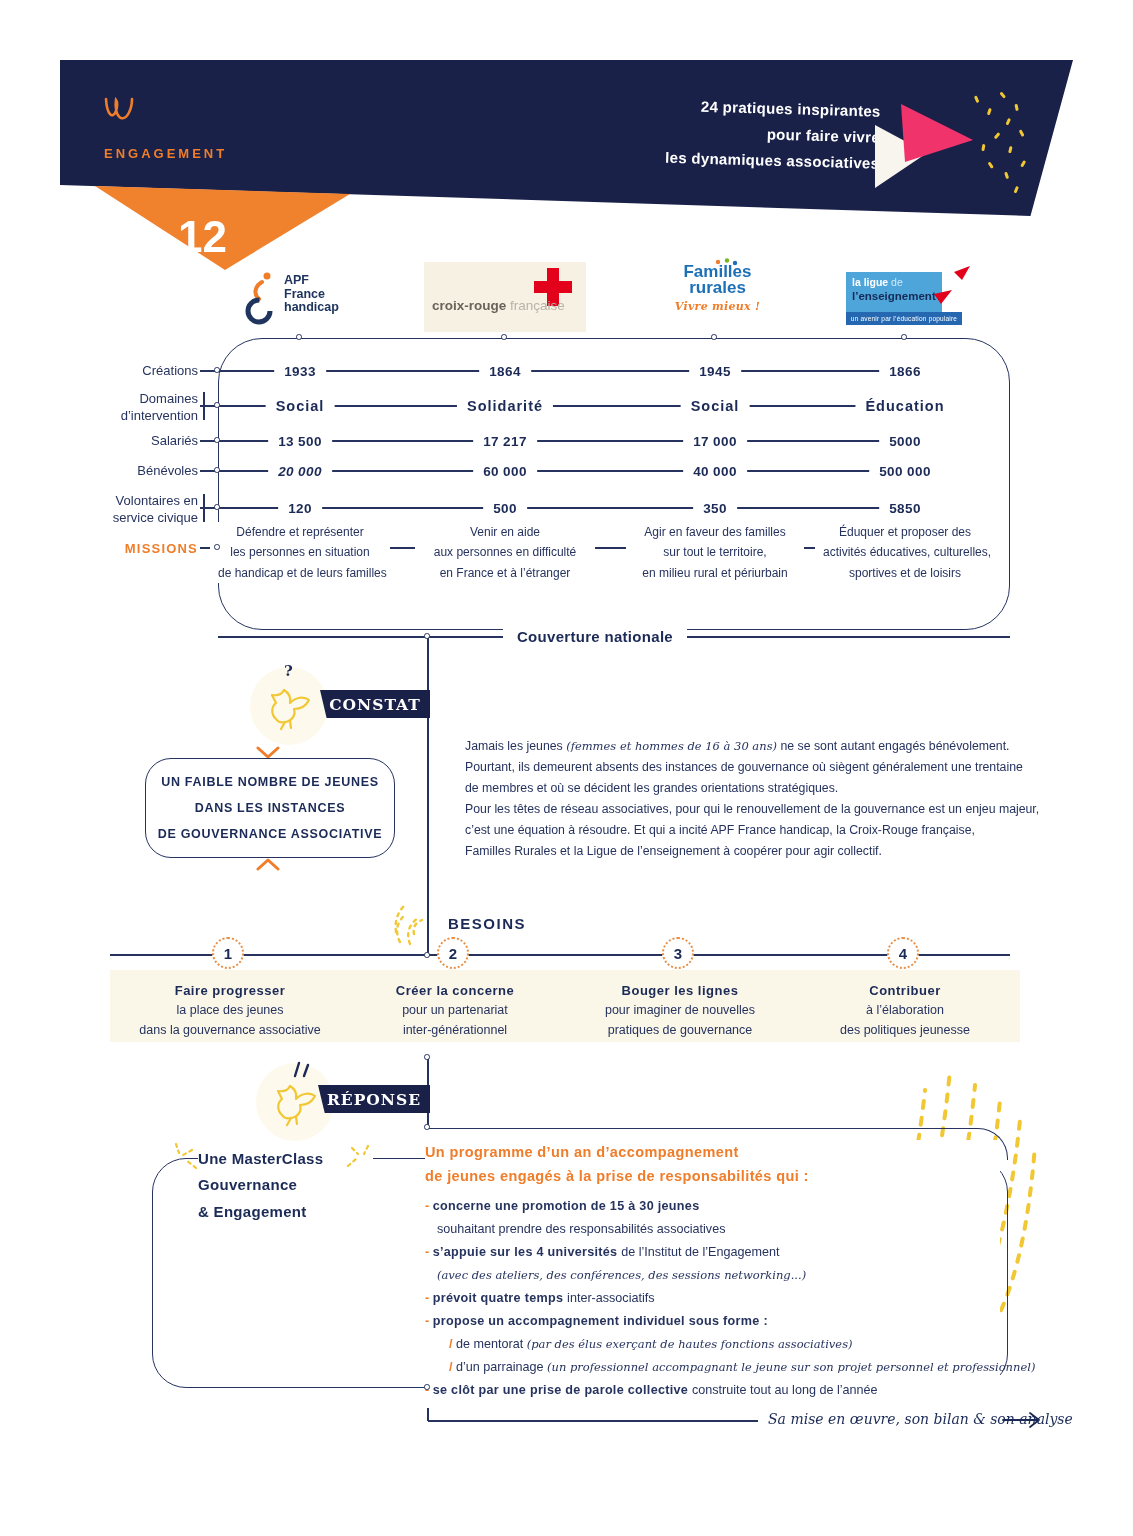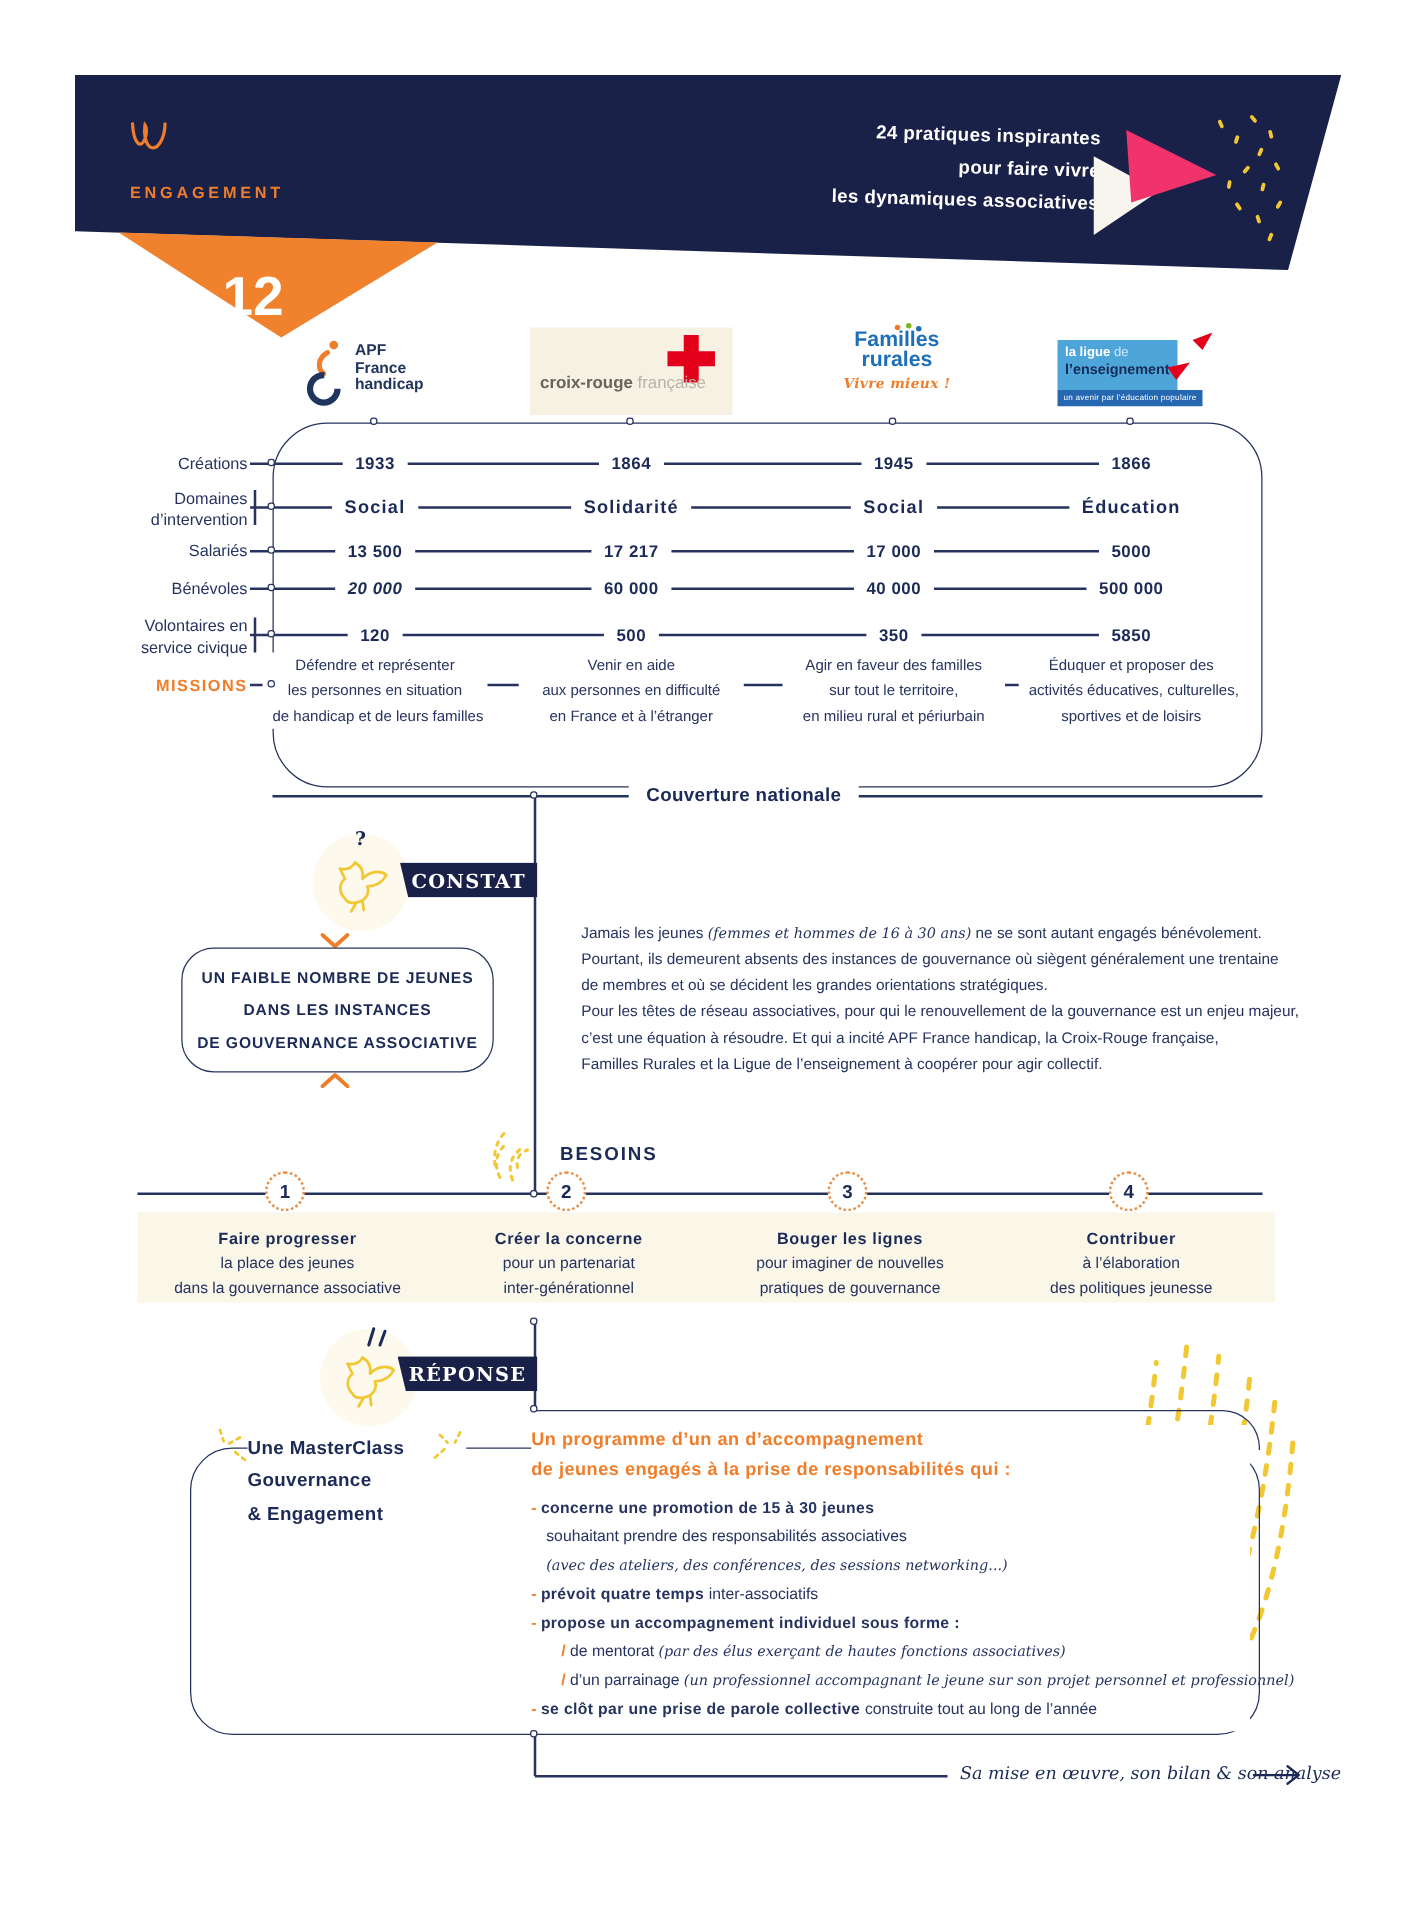--- a/index.html
+++ b/index.html
@@ -397,20 +397,21 @@
   </svg>
 
   <div class="programme">
     <div class="progheading">
         <div class="tl"><span class="run-o">Un programme d’un an d’accompagnement</span></div>
         <div class="tl"><span class="run-o">de jeunes engagés à la prise de responsabilités qui :</span></div>
       </div>
     <div class="bullets">
         <div class="tl"><span class="run-d">- </span><span class="run-b">concerne une promotion de 15 à 30 jeunes</span></div>
         <div class="tl ind1"><span class="run-r">souhaitant prendre des responsabilités associatives</span></div>
+        <div class="tl"><span class="run-d">- </span><span class="run-b">s’appuie sur les 4 universités </span><span class="run-r">de l’Institut de l’Engagement</span></div>
         <div class="tl ind1"><span class="run-i">(avec des ateliers, des conférences, des sessions networking...)</span></div>
         <div class="tl"><span class="run-d">- </span><span class="run-b">prévoit quatre temps </span><span class="run-r">inter-associatifs</span></div>
         <div class="tl"><span class="run-d">- </span><span class="run-b">propose un accompagnement individuel sous forme :</span></div>
         <div class="tl ind2"><span class="run-s">/ </span><span class="run-r">de mentorat </span><span class="run-i">(par des élus exerçant de hautes fonctions associatives)</span></div>
         <div class="tl ind2"><span class="run-s">/ </span><span class="run-r">d’un parrainage </span><span class="run-i">(un professionnel accompagnant le jeune sur son projet personnel et professionnel)</span></div>
         <div class="tl"><span class="run-d">- </span><span class="run-b">se clôt par une prise de parole collective </span><span class="run-r">construite tout au long de l’année</span></div>
       </div>
   </div>
 
   <svg class="abs" style="left:855px;top:1030px;z-index:0;" width="185" height="310" viewBox="0 0 185 310">

